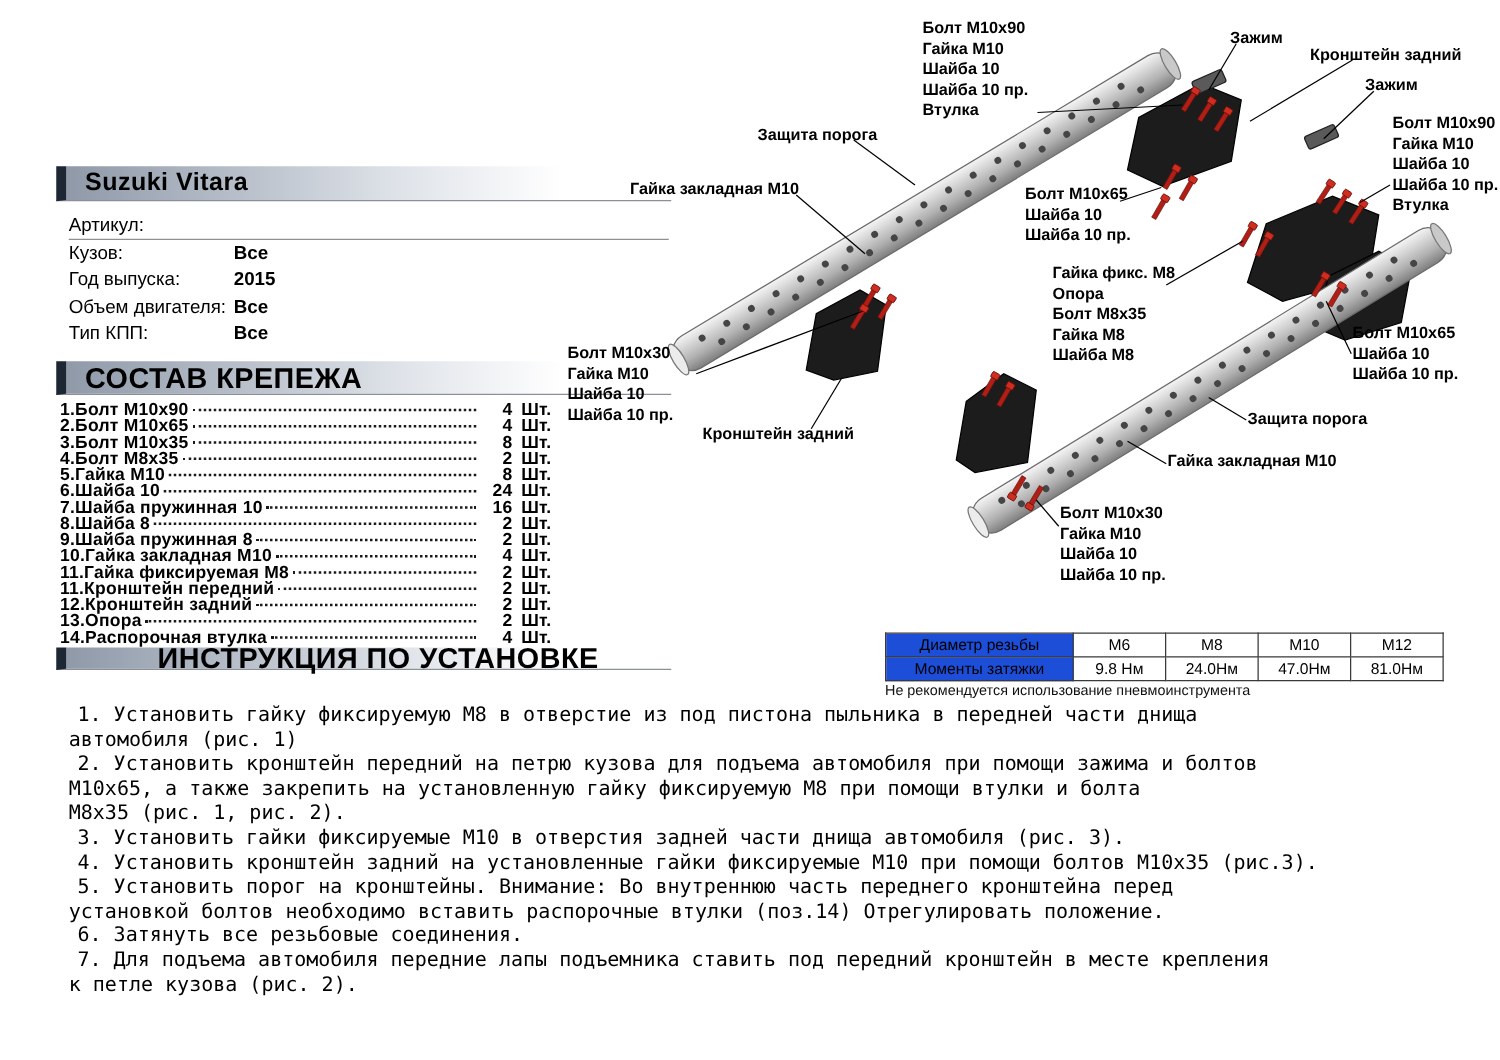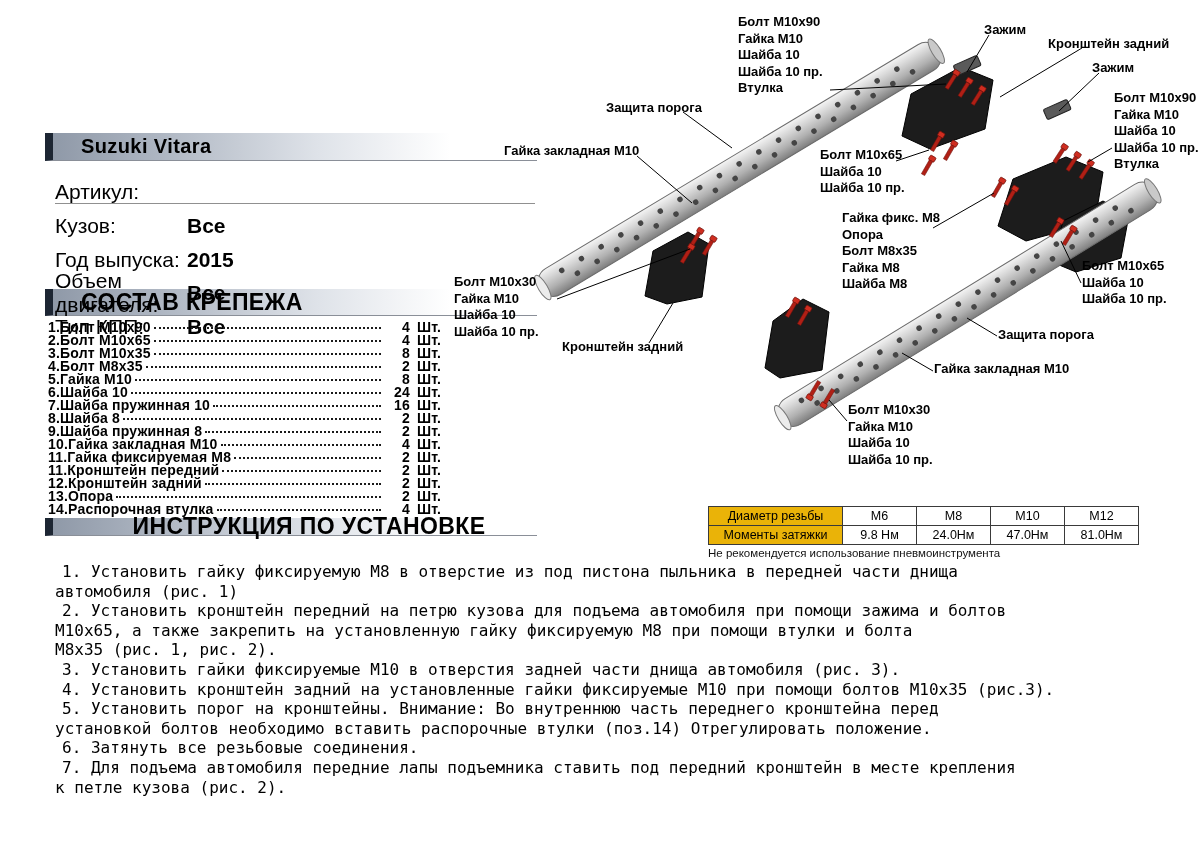--- a/index.html
+++ b/index.html
@@ -8,31 +8,31 @@
     position:relative; background:#fff; color:#000;
     font-family:"Liberation Sans", sans-serif; overflow:hidden;
   }
   .page { position:absolute; inset:0; background:#fff; }
 
   
   .bar {
     position:absolute; left:45px; width:492px; height:28px;
     background:linear-gradient(90deg,#8f99a8 0%,#aeb6c2 22%,#dfe3e9 55%,#ffffff 82%);
     border-left:8px solid #1d2633; border-bottom:1px solid #8a8f98;
-    display:flex; align-items:center; padding-left:28px;
+    display:flex; align-items:center; padding-left:15px;
   }
   .bar .bar-text { font-weight:bold; font-size:23px; letter-spacing:.4px; }
   #title-bar { top:133px; }
   #title-bar .bar-text { font-size:20px; }
   #fasteners-bar { top:289px; height:27px; }
   #instructions-bar { top:518px; height:18px;justify-content:center; }
 
   
   #specs { position:absolute; left:55px; top:170px; width:480px; z-index:1; }
-  .spec-row { display:flex; align-items:center; height:21.5px; font-size:21px;margin-top:12px; }
+  .spec-row { display:flex; align-items:center; height:21.5px; font-size:15px; }
   .spec-row:first-child { border-bottom:1px solid #909090; }
   .spec-label { width:132px; flex:none; }
   .spec-value { font-weight:bold; }
 
   
   #parts-list { position:absolute; left:48px; top:321px; width:398px; z-index:1; }
   .part-row {
     display:flex; align-items:baseline;
     font:bold 14px/13px "Liberation Sans", sans-serif; letter-spacing:.2px;
   }
@@ -50,21 +50,21 @@
     position:absolute; font-size:13px; line-height:16.5px;
     white-space:pre; color:#000;
   }
 
   
   #torque-table { position:absolute; left:268px; top:506px; border-collapse:collapse; background:#fff; }
   #torque-table td {
     border:1px solid #3a3a3a; height:19px; text-align:center;
     font-size:12.5px; padding:0 4px;
   }
-  #torque-table td.rowhead { width:134px; background:#eab308;text-align:center; }
+  #torque-table td.rowhead { width:150px; background:#1d4ed8;text-align:center; }
   #torque-table td:not(.rowhead) { width:74px; }
   #pneumo-note {
     position:absolute; left:268px; top:547px; width:452px;
     text-align:left; font-size:11.5px; color:#111;
   }
 
   
   #steps { position:absolute; left:55px; top:562px; width:1125px; z-index:1; }
   #steps p {
     margin:0; white-space:pre-wrap; text-indent:7px;

